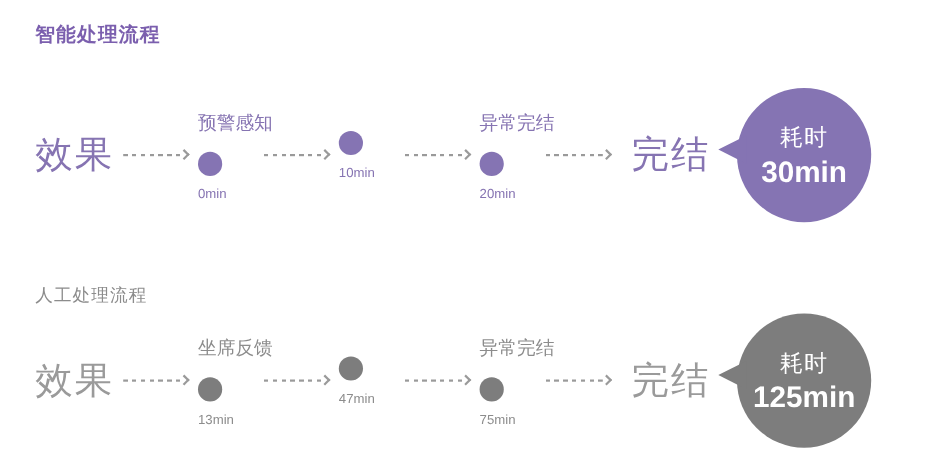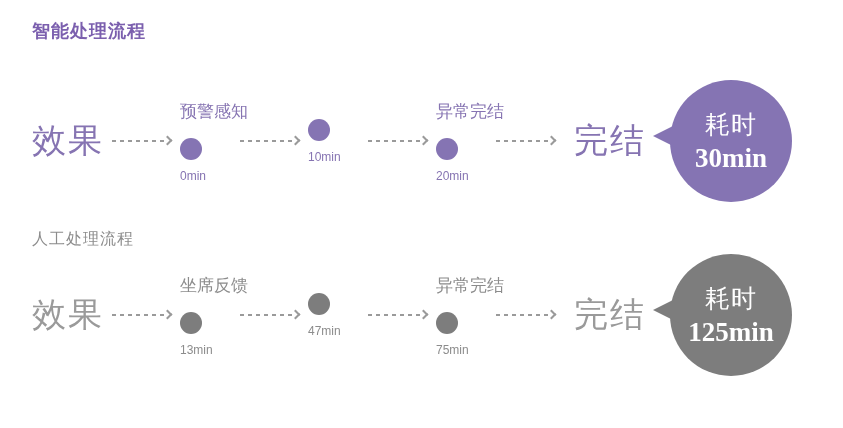--- a/index.html
+++ b/index.html
@@ -7,21 +7,21 @@
   body {
     font-family: "Liberation Sans", "DejaVu Sans", sans-serif;
     padding: 20px 0 0 32px;
   }
   .section-title { font-size: 18px; line-height: 22px; letter-spacing: 1px; }
   .smart .section-title { color: var(--purple_title); font-weight: 700; }
   .manual .section-title { color: var(--gray_text); font-weight: 400; font-size: 16px; }
 
   .flow-row { display: flex; align-items: center; gap: 8px; }
   .smart .flow-row { margin-top: 38px; }
-  .manual { margin-top: 26px; }
+  .manual { margin-top: 57px; }
   .manual .flow-row { margin-top: 4px; }
 
   .big-label { font-size: 34px; white-space: nowrap; letter-spacing: 2px; }
   .smart .big-label { color: var(--purple); }
   .manual .big-label { color: var(--gray_light); }
   .end-label { margin-left: 10px; }
 
   .arrow { position: relative; width: 60px; height: 12px; flex: 0 0 auto; }
   .dash-line {
     position: absolute; left: 0; right: 8px; top: 5px; height: 2px;
@@ -51,22 +51,22 @@
   .smart .bubble { background: var(--purple_fill); }
   .manual .bubble { background: var(--gray_fill); }
   .bubble-tail {
     position: absolute; left: -17px; top: calc(50% - 5px); transform: translateY(-50%);
     width: 0; height: 0;
     border-top: 13px solid transparent; border-bottom: 13px solid transparent;
     border-right: 26px solid;
   }
   .smart .bubble-tail { border-right-color: var(--purple_fill); }
   .manual .bubble-tail { border-right-color: var(--gray_fill); }
-  .bubble-prefix { font-size: 25px; font-weight: 500; letter-spacing: 1px; }
-  .bubble-value  { font-size: 27px; font-weight: 700; margin-top: 2px; font-family: Liberation Serif, serif; }
+  .bubble-prefix { font-size: 21px; font-weight: 500; letter-spacing: 1px; }
+  .bubble-value  { font-size: 27px; font-weight: 700; margin-top: 2px; }
 </style>
 </head>
 <body>
 
 <div>
 
   <section class="smart">
     <h2 class="section-title">智能处理流程</h2>
     <div class="flow-row">
       <div class="big-label">效果</div>

